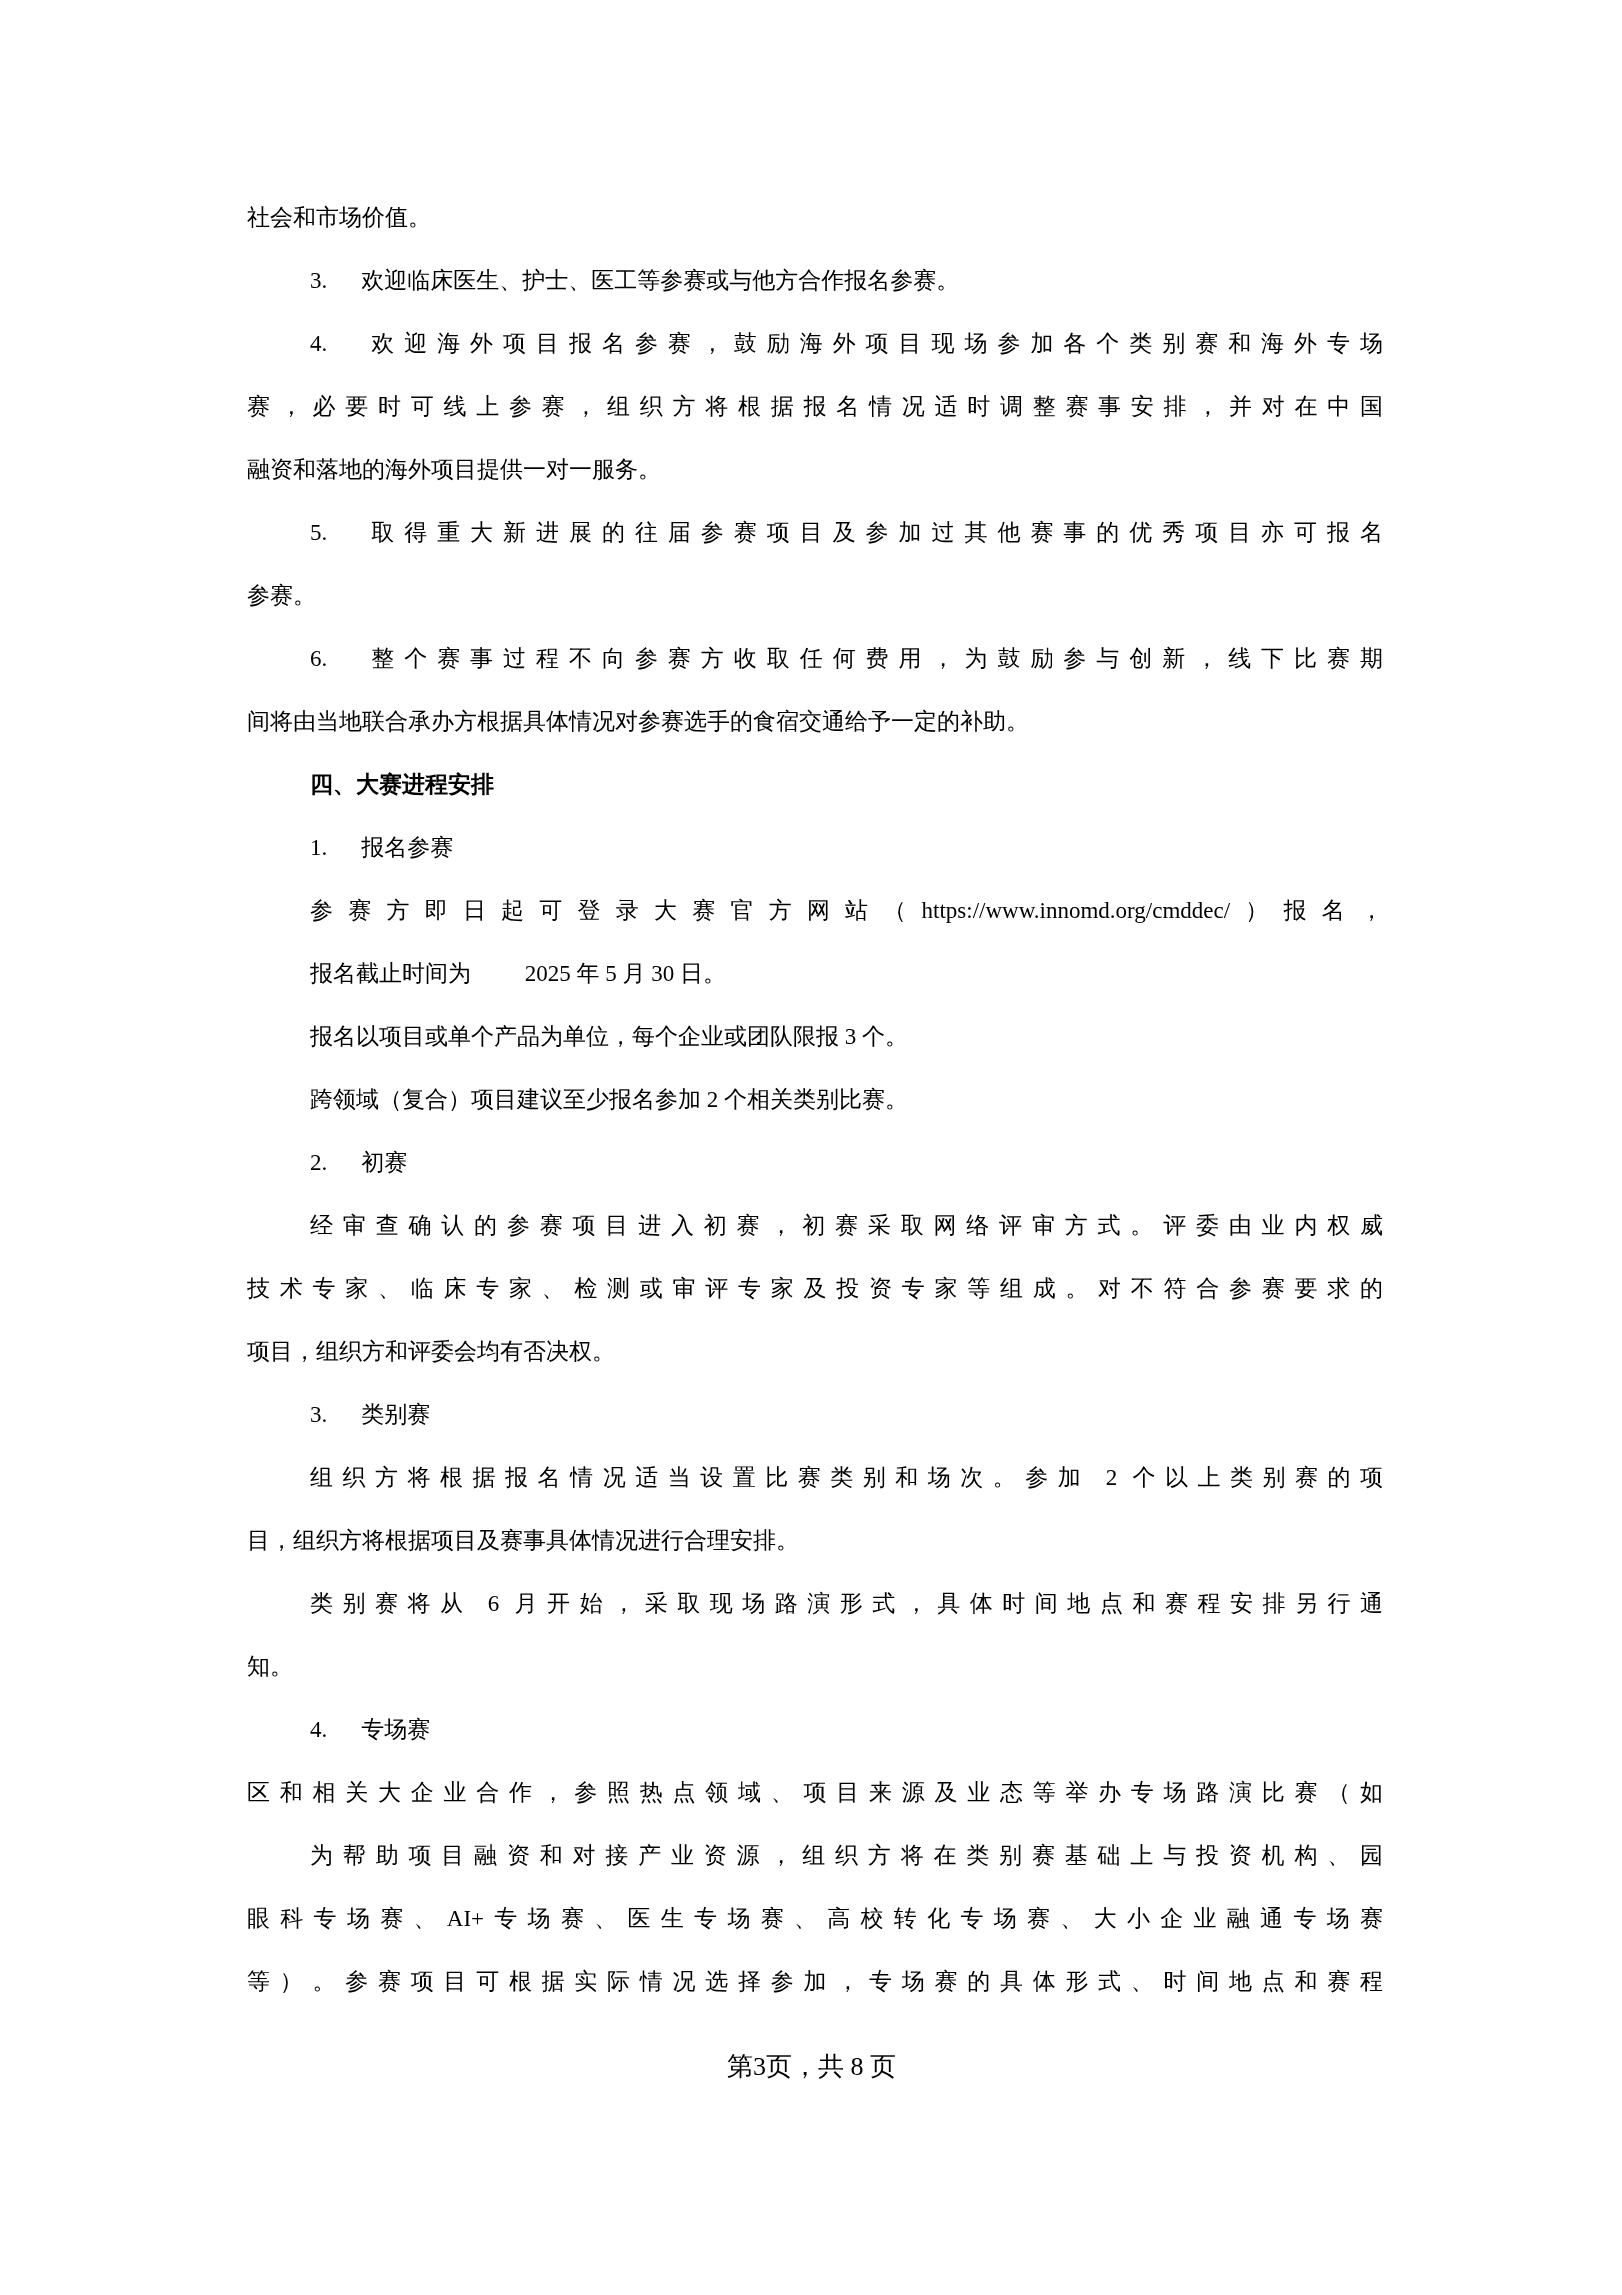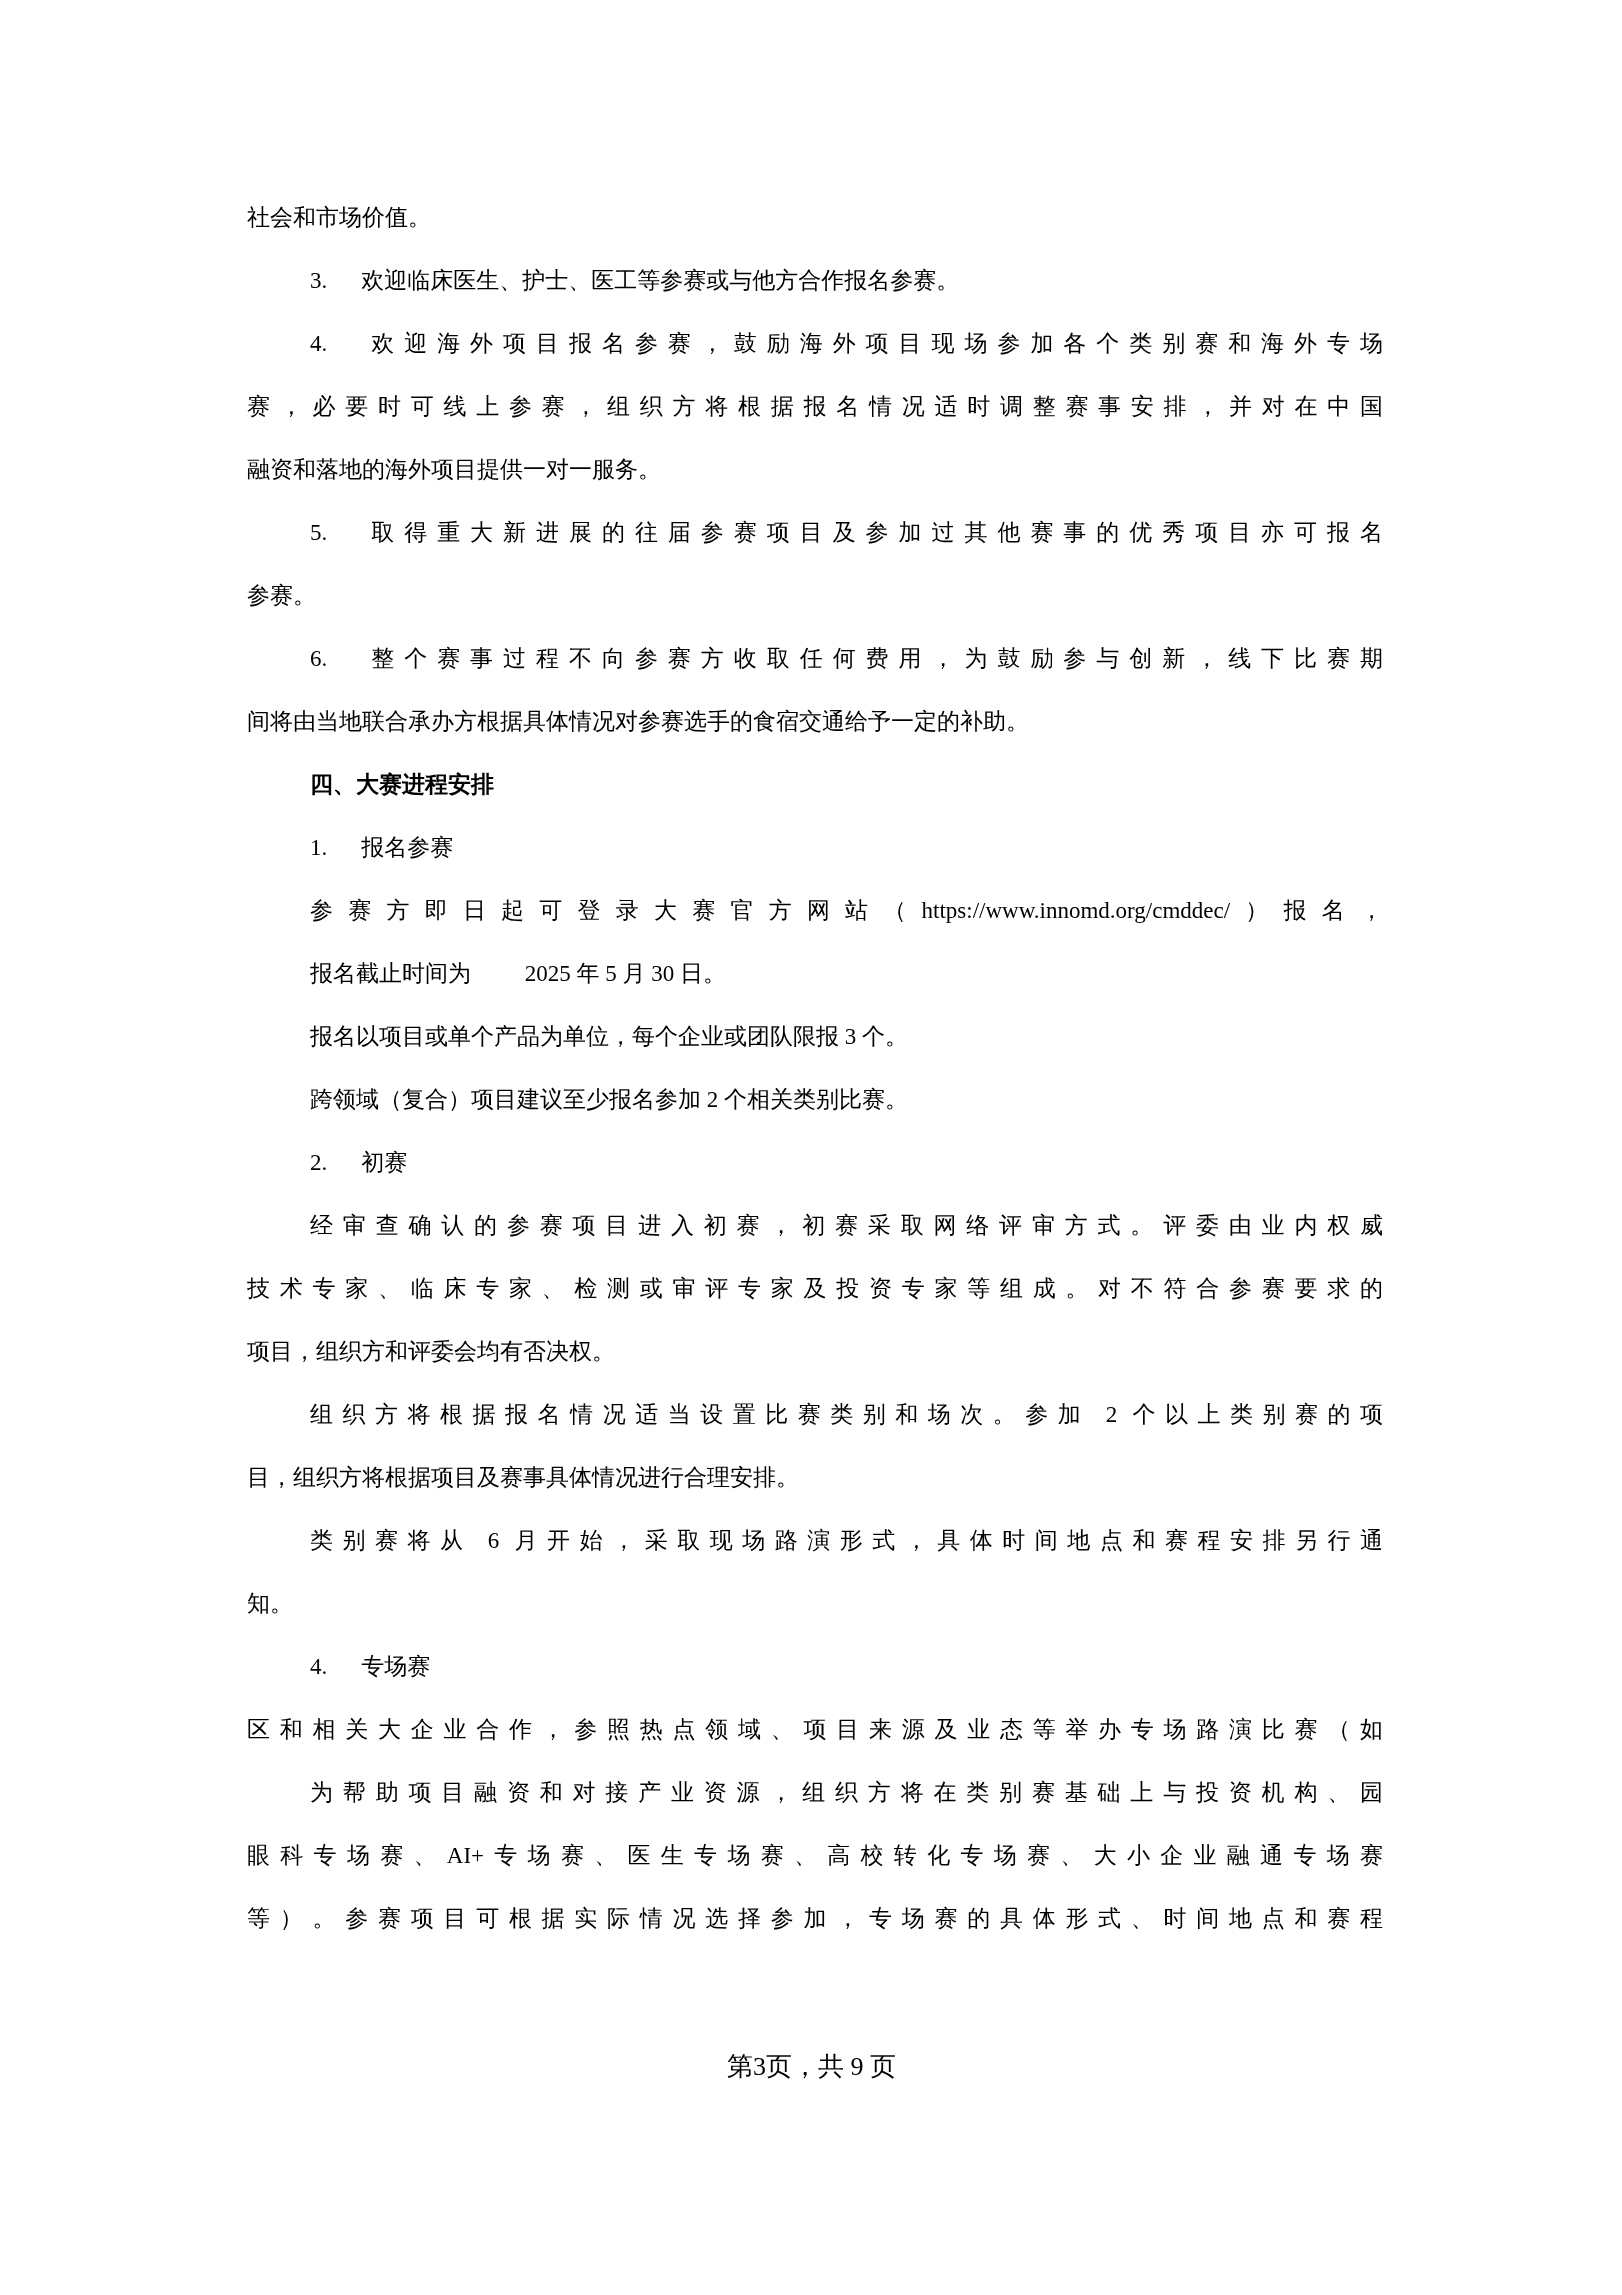--- a/index.html
+++ b/index.html
@@ -34,25 +34,26 @@
       <div class="line in heading"><span>四、大赛进程安排</span></div>
       <div class="line in"><span>1.</span><span class="tab"></span><span>报名参赛</span></div>
       <div class="line in j"><span>参赛方即日起可登录大赛官方网站（</span><span>https://www.innomd.org/cmddec/</span><span>）报名，</span></div>
       <div class="line in"><span>报名截止时间为 </span><span class="b">2025 年 5 月 30 日</span><span>。</span></div>
       <div class="line in"><span>报名以项目或单个产品为单位，每个企业或团队限报 3 个。</span></div>
       <div class="line in"><span>跨领域（复合）项目建议至少报名参加 2 个相关类别比赛。</span></div>
       <div class="line in"><span>2.</span><span class="tab"></span><span>初赛</span></div>
       <div class="line in j"><span>经审查确认的参赛项目进入初赛，初赛采取网络评审方式。评委由业内权威</span></div>
       <div class="line j"><span>技术专家、临床专家、检测或审评专家及投资专家等组成。对不符合参赛要求的</span></div>
       <div class="line"><span>项目，组织方和评委会均有否决权。</span></div>
+      <div class="line in"><span>3.</span><span class="tab"></span><span>类别赛</span></div>
       <div class="line in j"><span>组织方将根据报名情况适当设置比赛类别和场次。参加 2 个以上类别赛的项</span></div>
       <div class="line"><span>目，组织方将根据项目及赛事具体情况进行合理安排。</span></div>
       <div class="line in j"><span>类别赛将从 6 月开始，采取现场路演形式，具体时间地点和赛程安排另行通</span></div>
       <div class="line"><span>知。</span></div>
       <div class="line in"><span>4.</span><span class="tab"></span><span>专场赛</span></div>
       <div class="line j"><span>区和相关大企业合作，参照热点领域、项目来源及业态等举办专场路演比赛（如</span></div>
       <div class="line in j"><span>为帮助项目融资和对接产业资源，组织方将在类别赛基础上与投资机构、园</span></div>
       <div class="line j"><span>眼科专场赛、AI+专场赛、医生专场赛、高校转化专场赛、大小企业融通专场赛</span></div>
       <div class="line j"><span>等）。参赛项目可根据实际情况选择参加，专场赛的具体形式、时间地点和赛程</span></div>
     </div>
-  <div class="footer">第3页，共 9 页</div>
+  <div class="footer">第3页，共 8 页</div>
 </div>
 
 
 </body></html>

